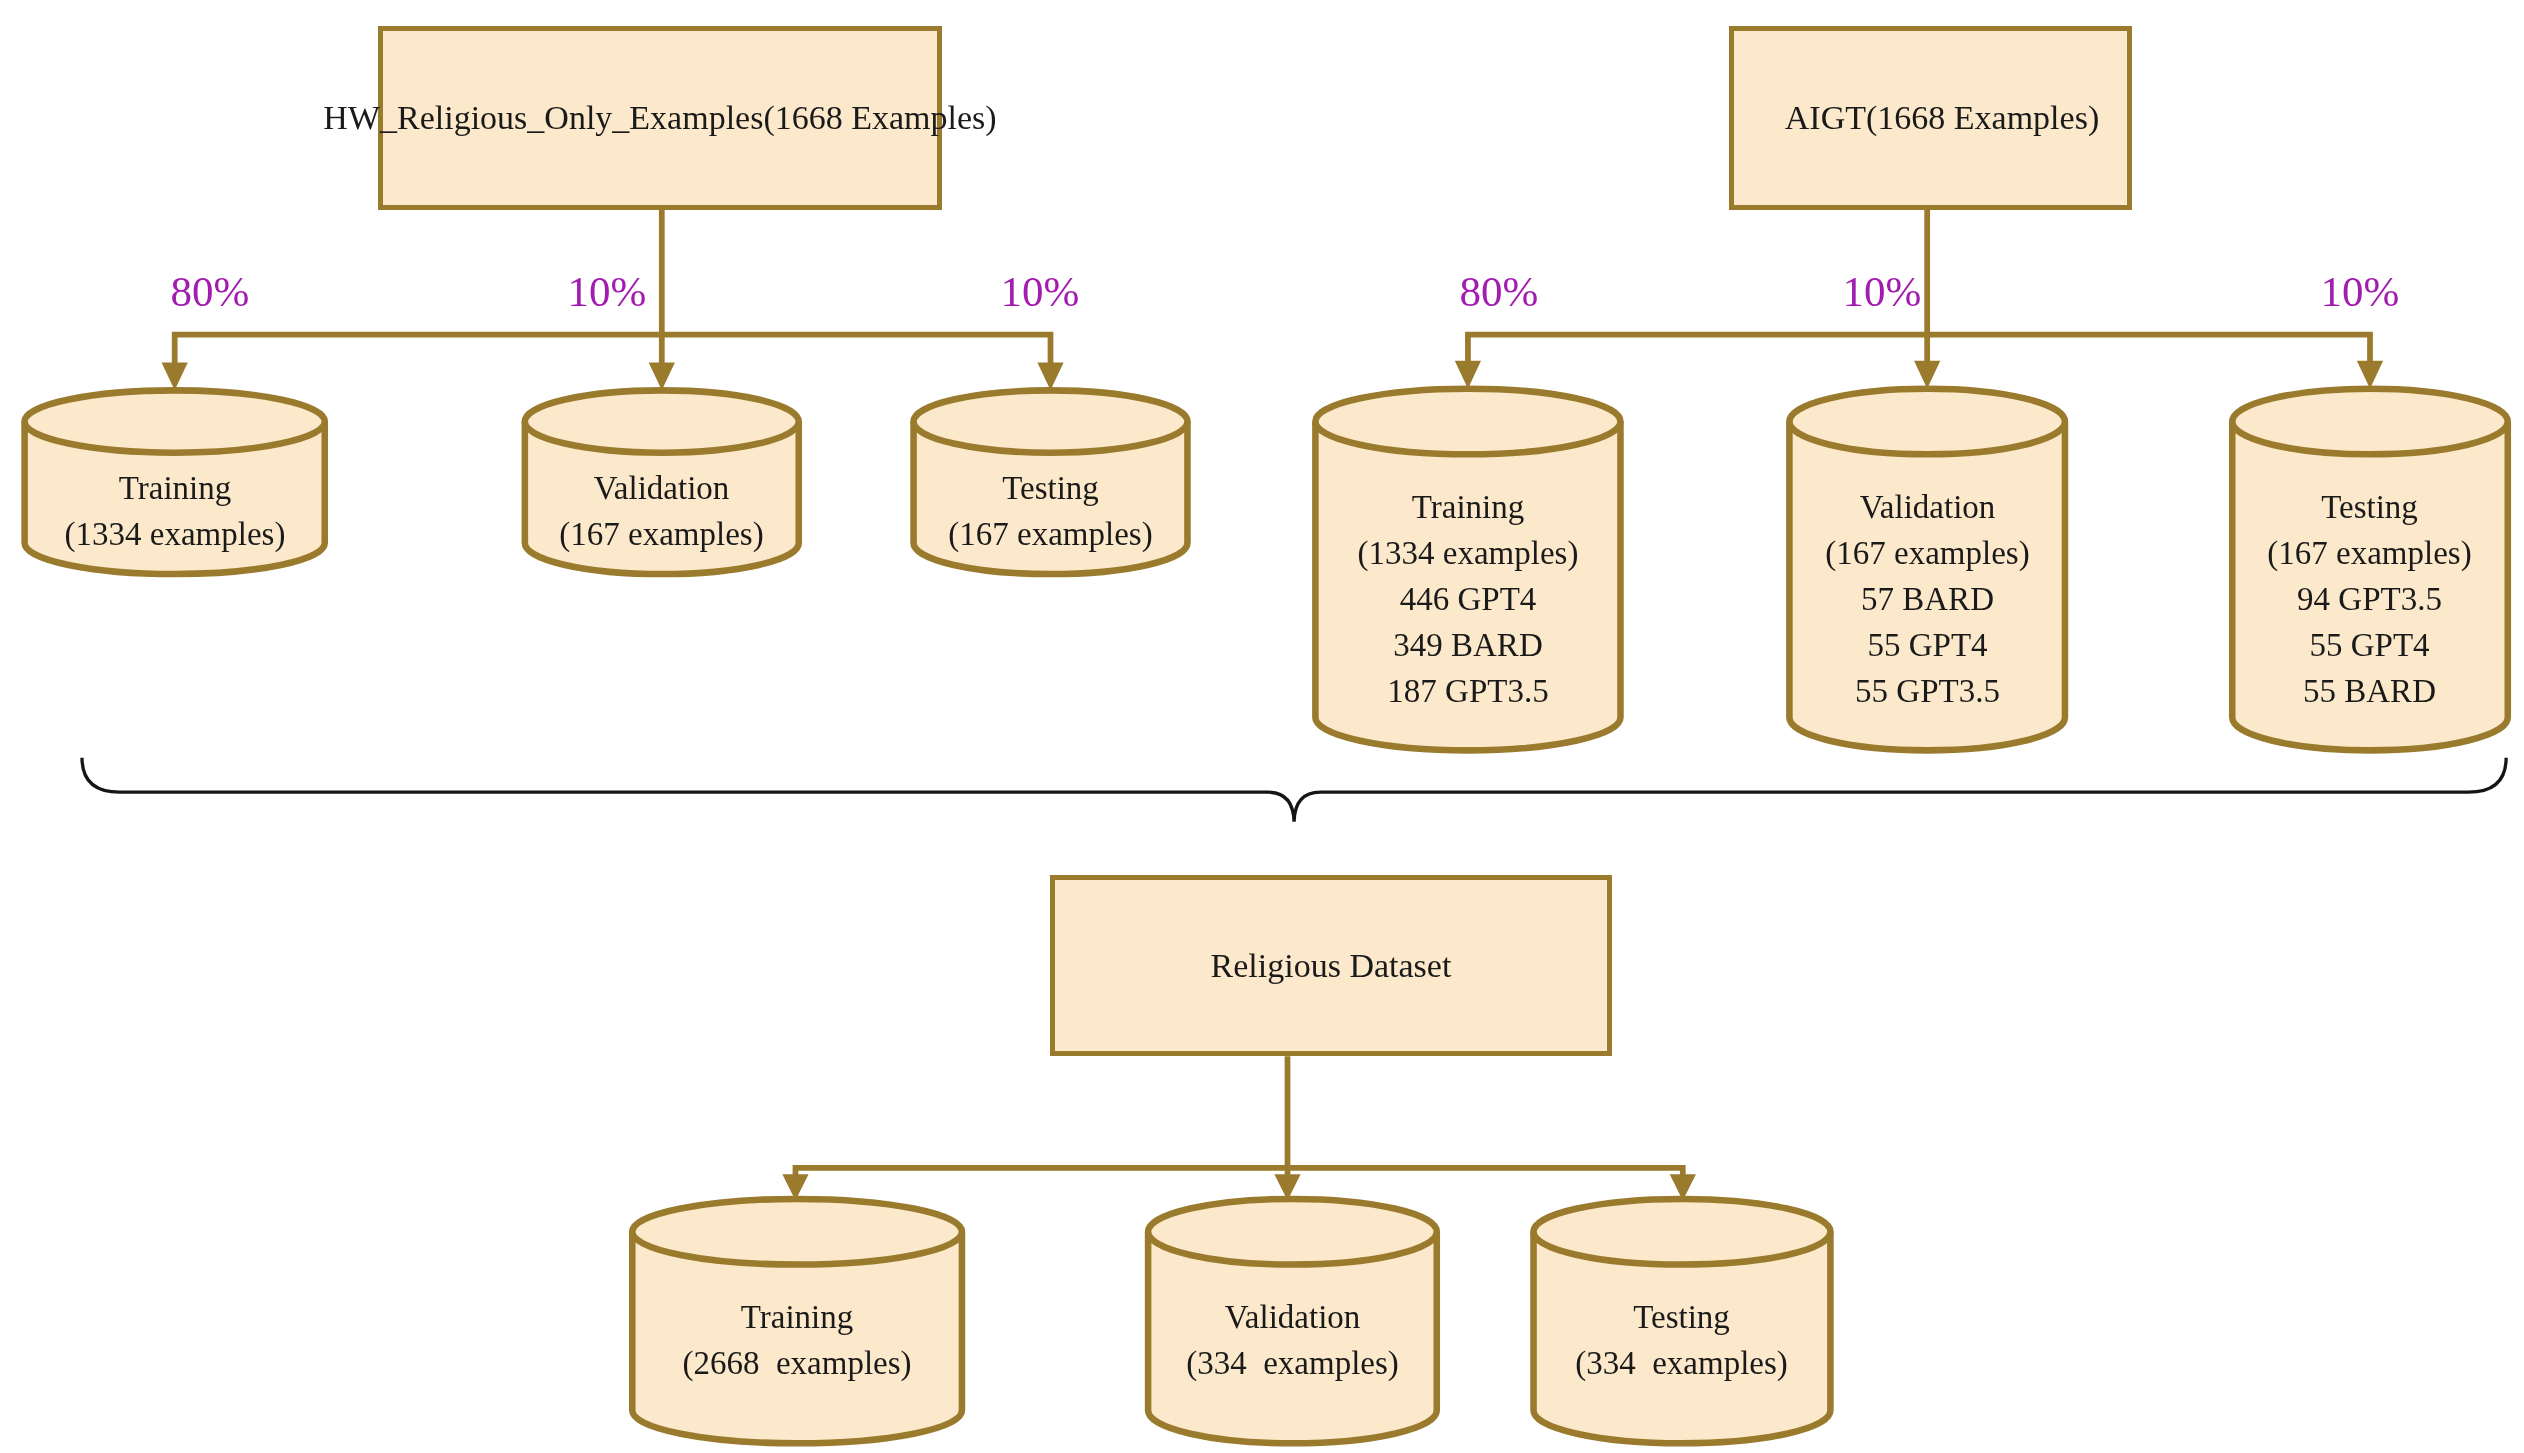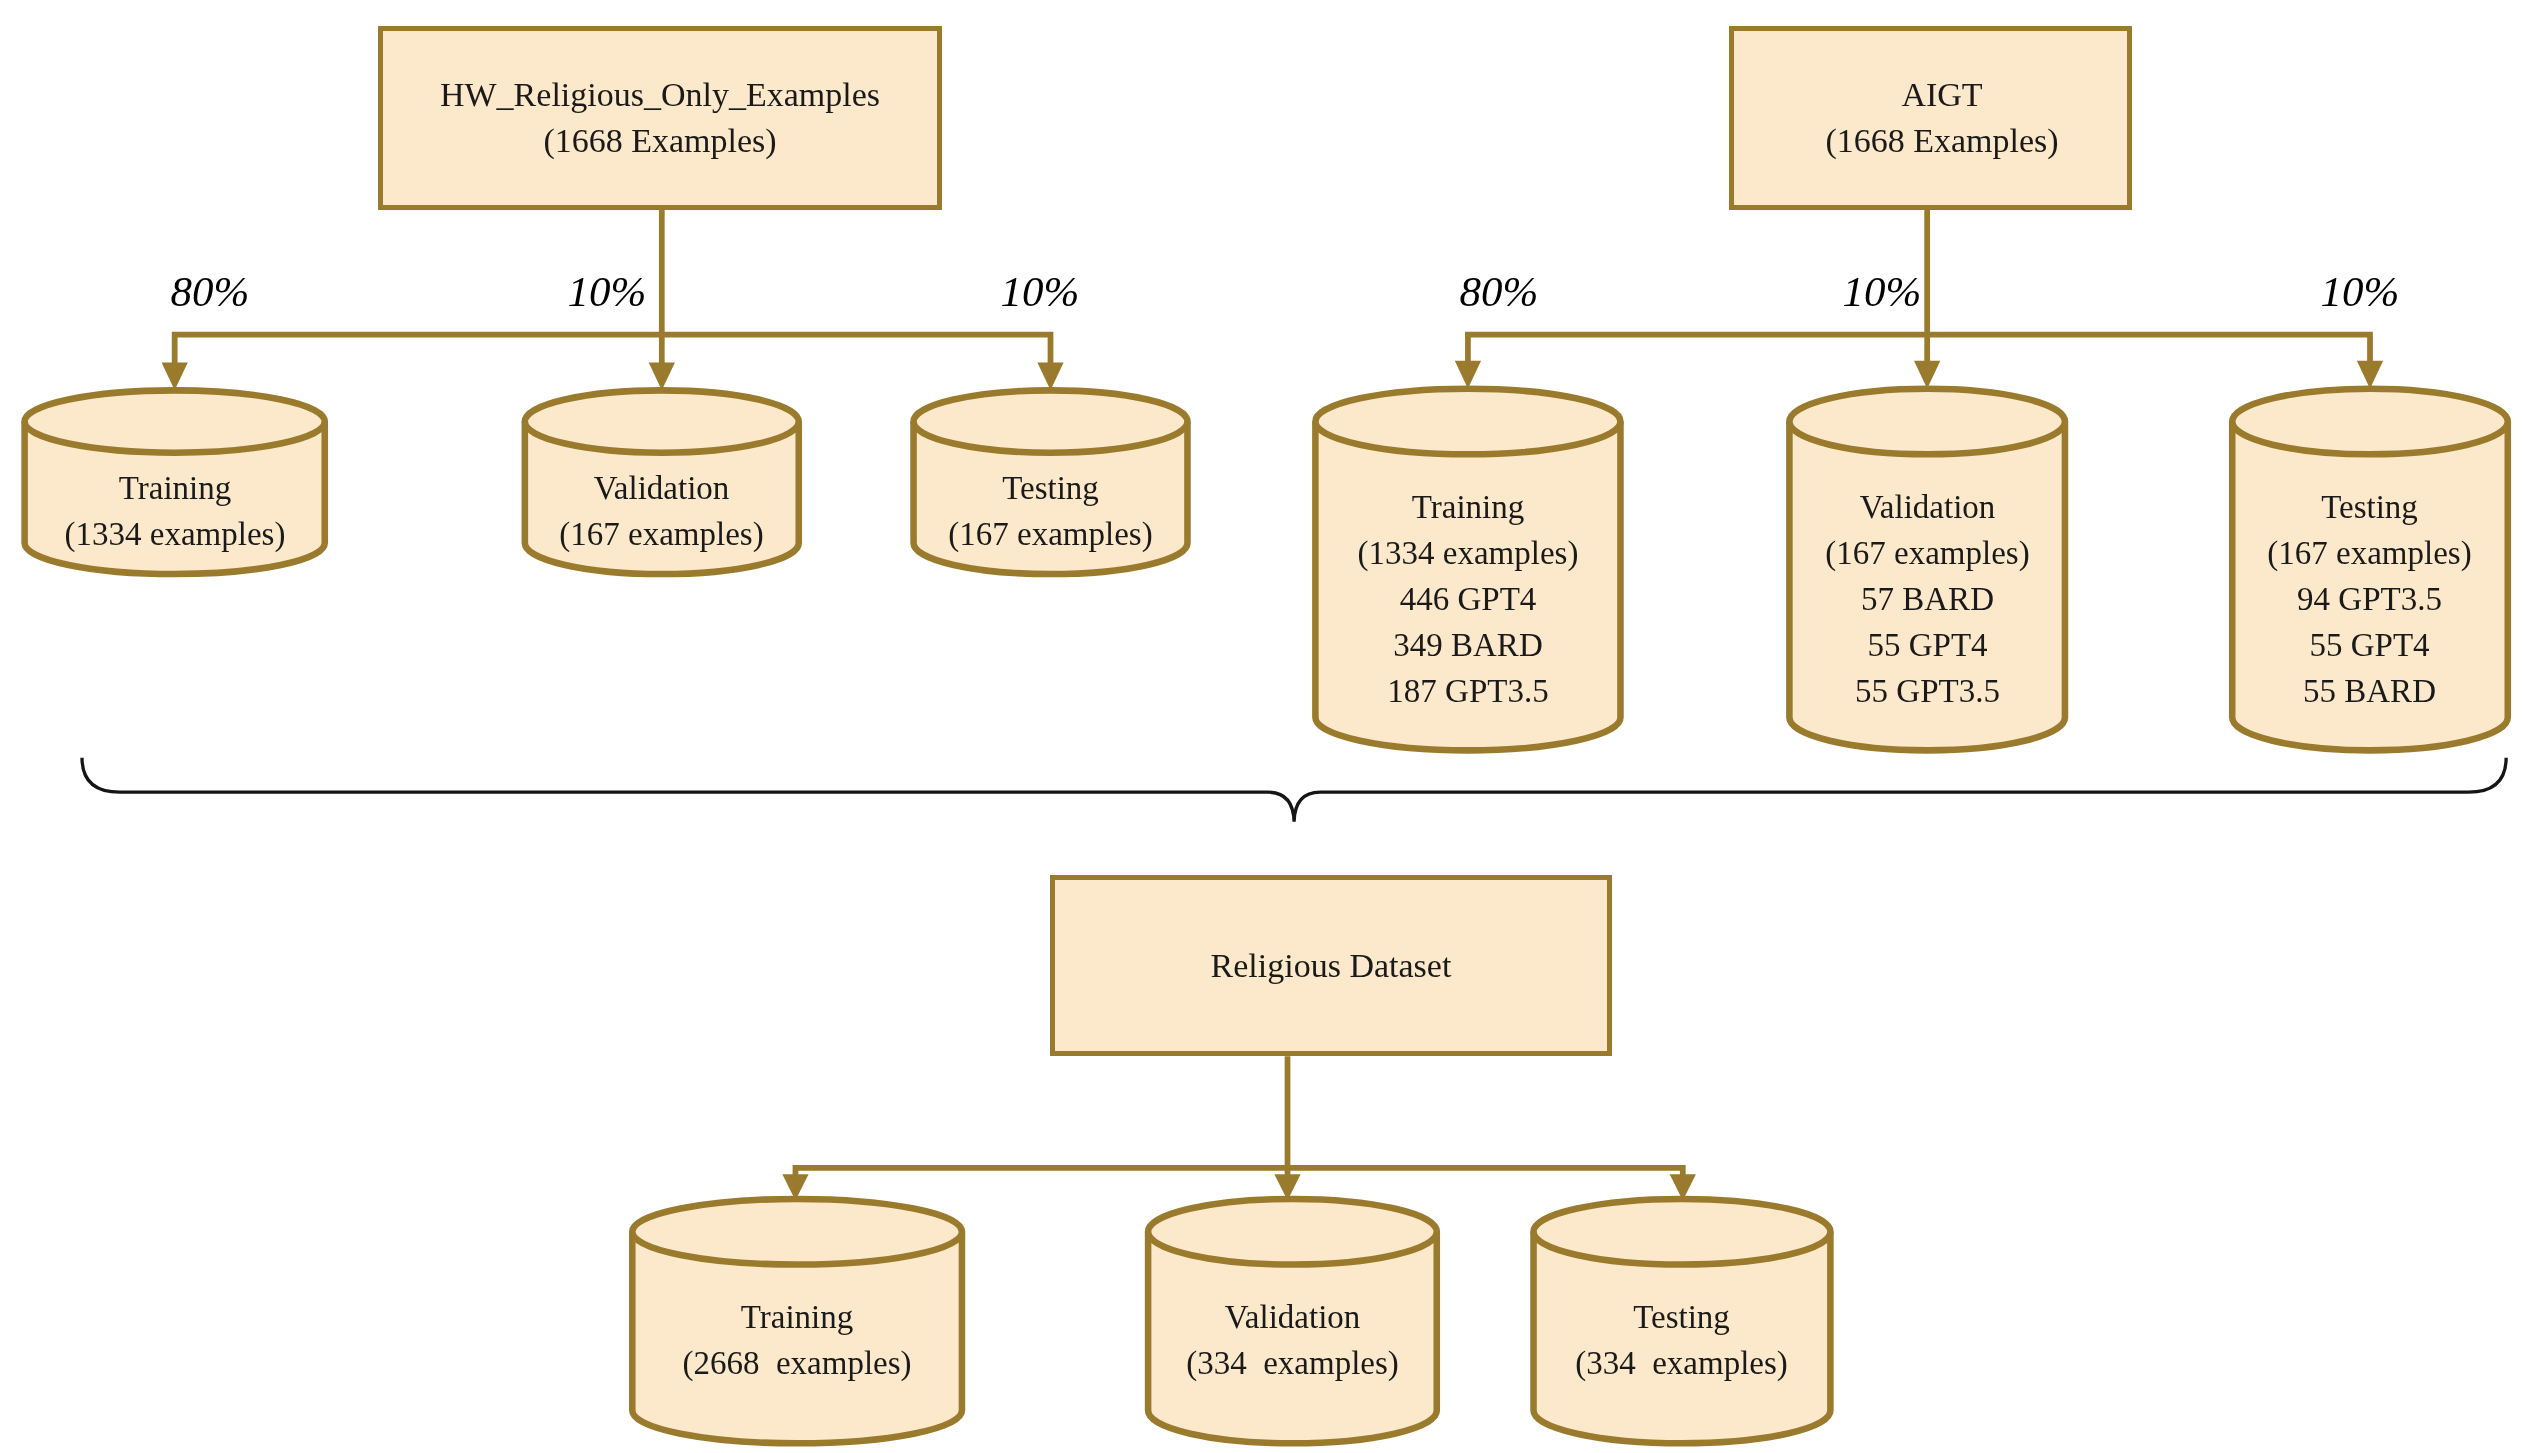--- a/index.html
+++ b/index.html
@@ -1,23 +1,23 @@
 <!DOCTYPE html>
 <html style="font-size:13px"><head>
 <meta charset="utf-8">
 <style>
   html,body{margin:0;padding:0;background:#ffffff;}
   .canvas{position:relative;width:2525px;height:1454px;background:#ffffff;overflow:hidden;
           font-family:"Liberation Serif","DejaVu Serif",serif;color:#1a1a1a;}
   svg.layer{position:absolute;left:0;top:0;width:2525px;height:1454px;}
   .node{position:absolute;box-sizing:border-box;background:#FCE8CA;border:5.7px solid #9A7B2D;
-        display:flex;flex-direction:column;align-items:center;justify-content:center;
+        display:flex;flex-direction:row;align-items:center;justify-content:center;
         text-align:center;font-size:34px;line-height:46px;}
   .pct{position:absolute;transform:translateX(-50%);font-size:43px;line-height:49px;
-       color:#000000;white-space:pre;font-style:italic;}
+       color:#a21caf;white-space:pre;}
   .cyltext{position:absolute;display:flex;flex-direction:column;align-items:center;
            justify-content:center;text-align:center;font-size:33px;line-height:46px;}
   .tline{white-space:pre;}
 </style>
 </head>
 <body>
 
 <div class="canvas">
 
   <svg class="layer" viewBox="0 0 3079 1773">

